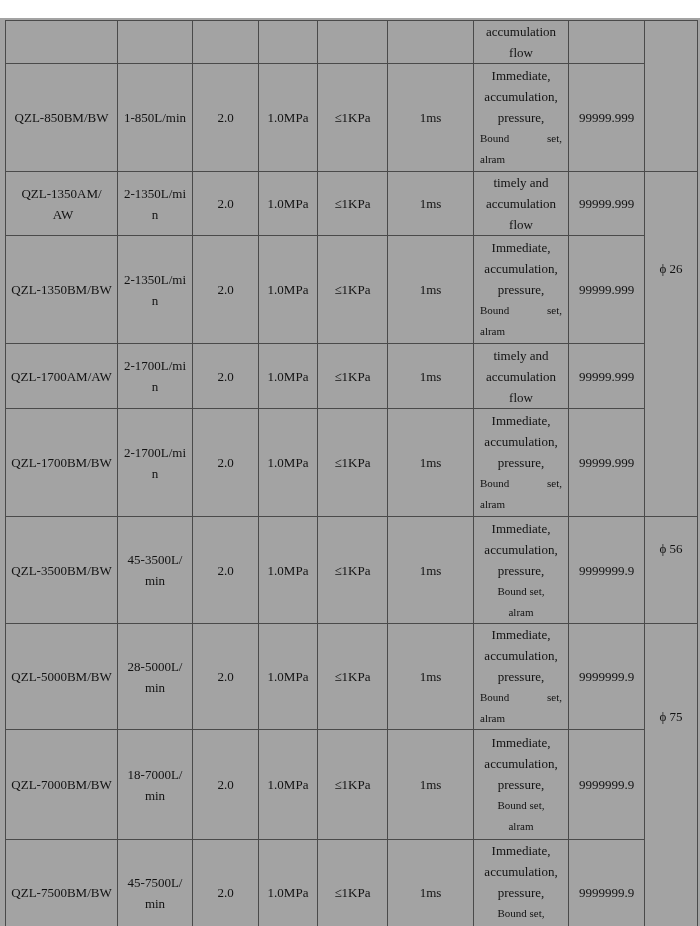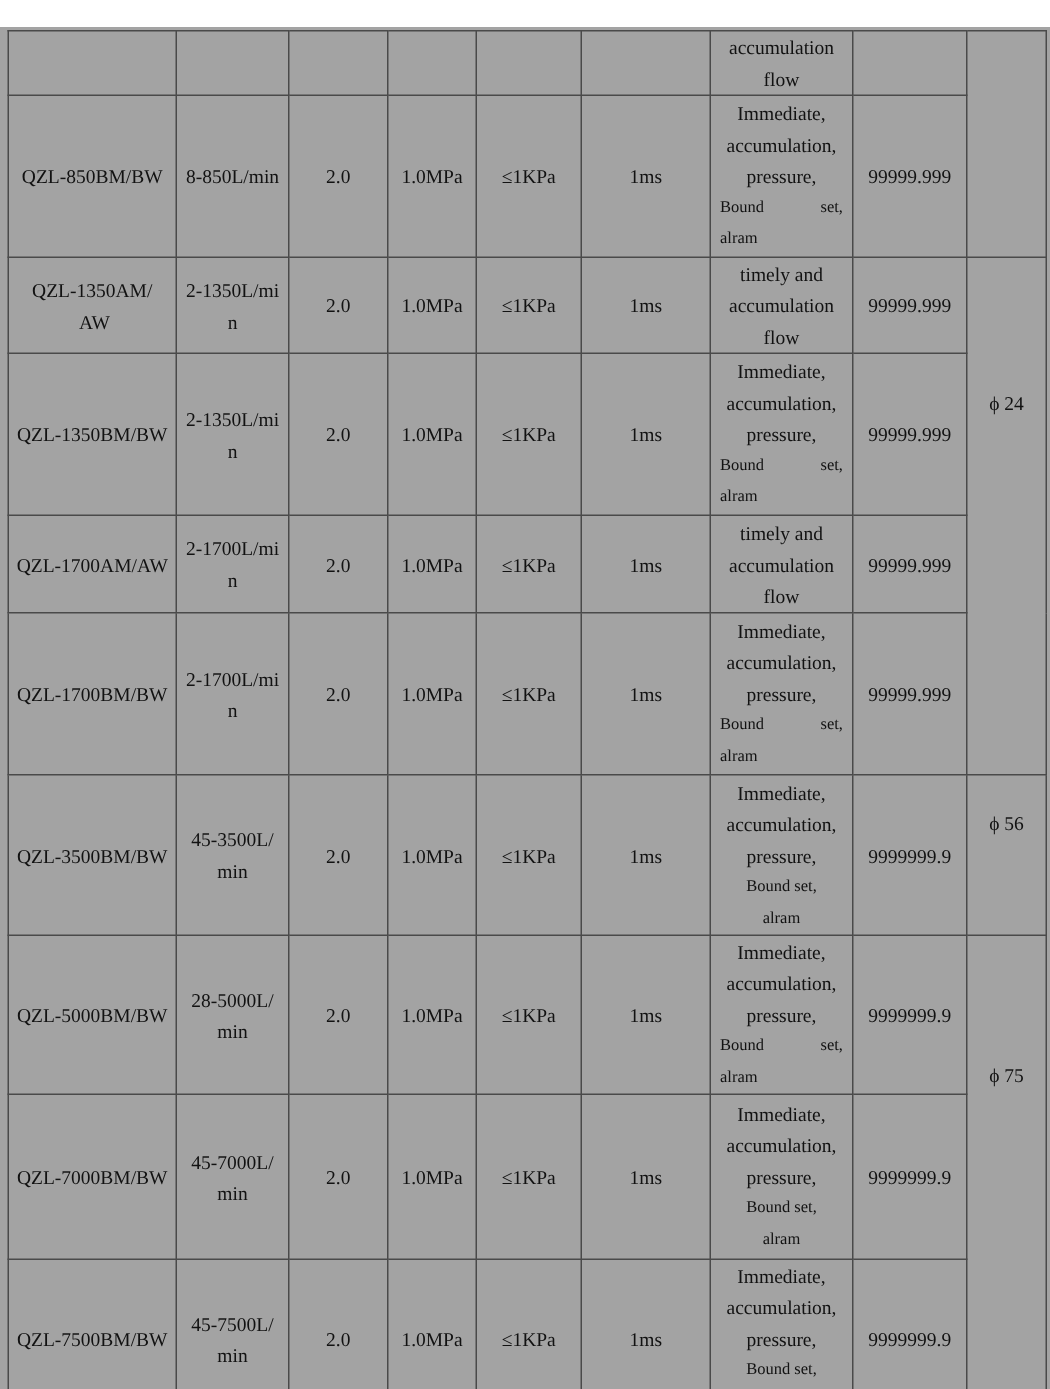--- a/index.html
+++ b/index.html
@@ -66,21 +66,21 @@
     </td>
     <td></td>
     <td rowspan="2" class="c-phi"></td>
   </tr>
 
   <tr style="height:108px">
     <td>
             <div class="ln">QZL-850BM/BW</div>
           </td>
     <td>
-            <div class="ln">8-850L/min</div>
+            <div class="ln">1-850L/min</div>
           </td>
     <td>2.0</td>
     <td>1.0MPa</td>
     <td>≤1KPa</td>
     <td>1ms</td>
     <td>
       <div class="ln">Immediate,</div>
       <div class="ln">accumulation,</div>
       <div class="ln">pressure,</div>
       <div class="ln small bound-just">
@@ -105,21 +105,21 @@
     <td>1.0MPa</td>
     <td>≤1KPa</td>
     <td>1ms</td>
     <td>
       <div class="ln">timely and</div>
       <div class="ln">accumulation</div>
       <div class="ln">flow</div>
     </td>
     <td>99999.999</td>
     <td rowspan="4" class="c-phi pad-32">
-      <div class="ln">ϕ 24</div>
+      <div class="ln">ϕ 26</div>
     </td>
   </tr>
 
   <tr style="height:108px">
     <td>
             <div class="ln">QZL-1350BM/BW</div>
           </td>
     <td>
       <div class="ln">2-1350L/mi</div>
       <div class="ln">n</div>
@@ -237,21 +237,21 @@
     <td rowspan="3" class="c-phi pad-75">
       <div class="ln">ϕ 75</div>
     </td>
   </tr>
 
   <tr style="height:110px">
     <td>
             <div class="ln">QZL-7000BM/BW</div>
           </td>
     <td>
-      <div class="ln">45-7000L/</div>
+      <div class="ln">18-7000L/</div>
       <div class="ln">min</div>
     </td>
     <td>2.0</td>
     <td>1.0MPa</td>
     <td>≤1KPa</td>
     <td>1ms</td>
     <td>
       <div class="ln">Immediate,</div>
       <div class="ln">accumulation,</div>
       <div class="ln">pressure,</div>

